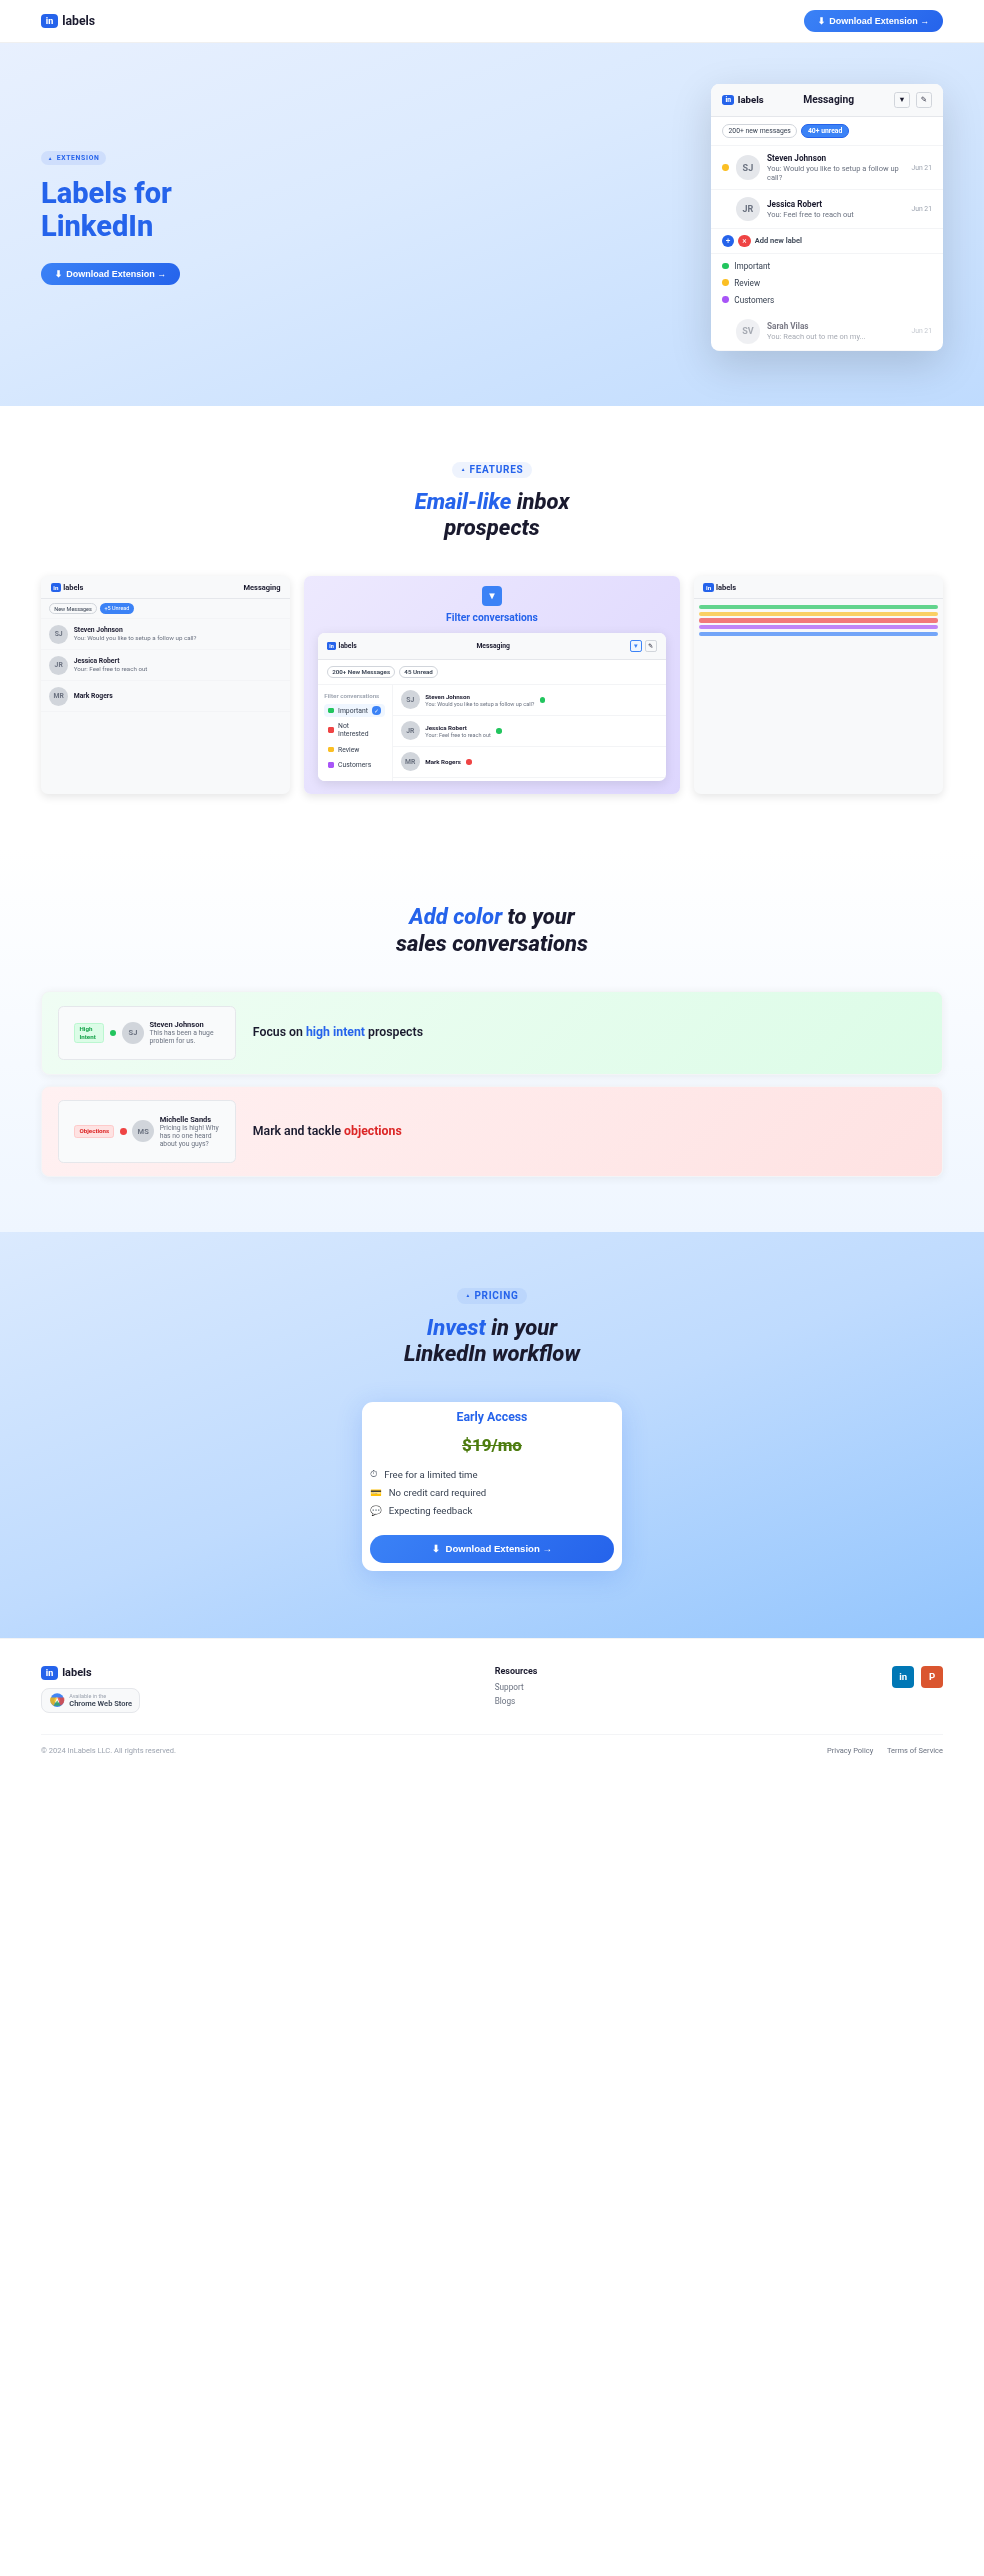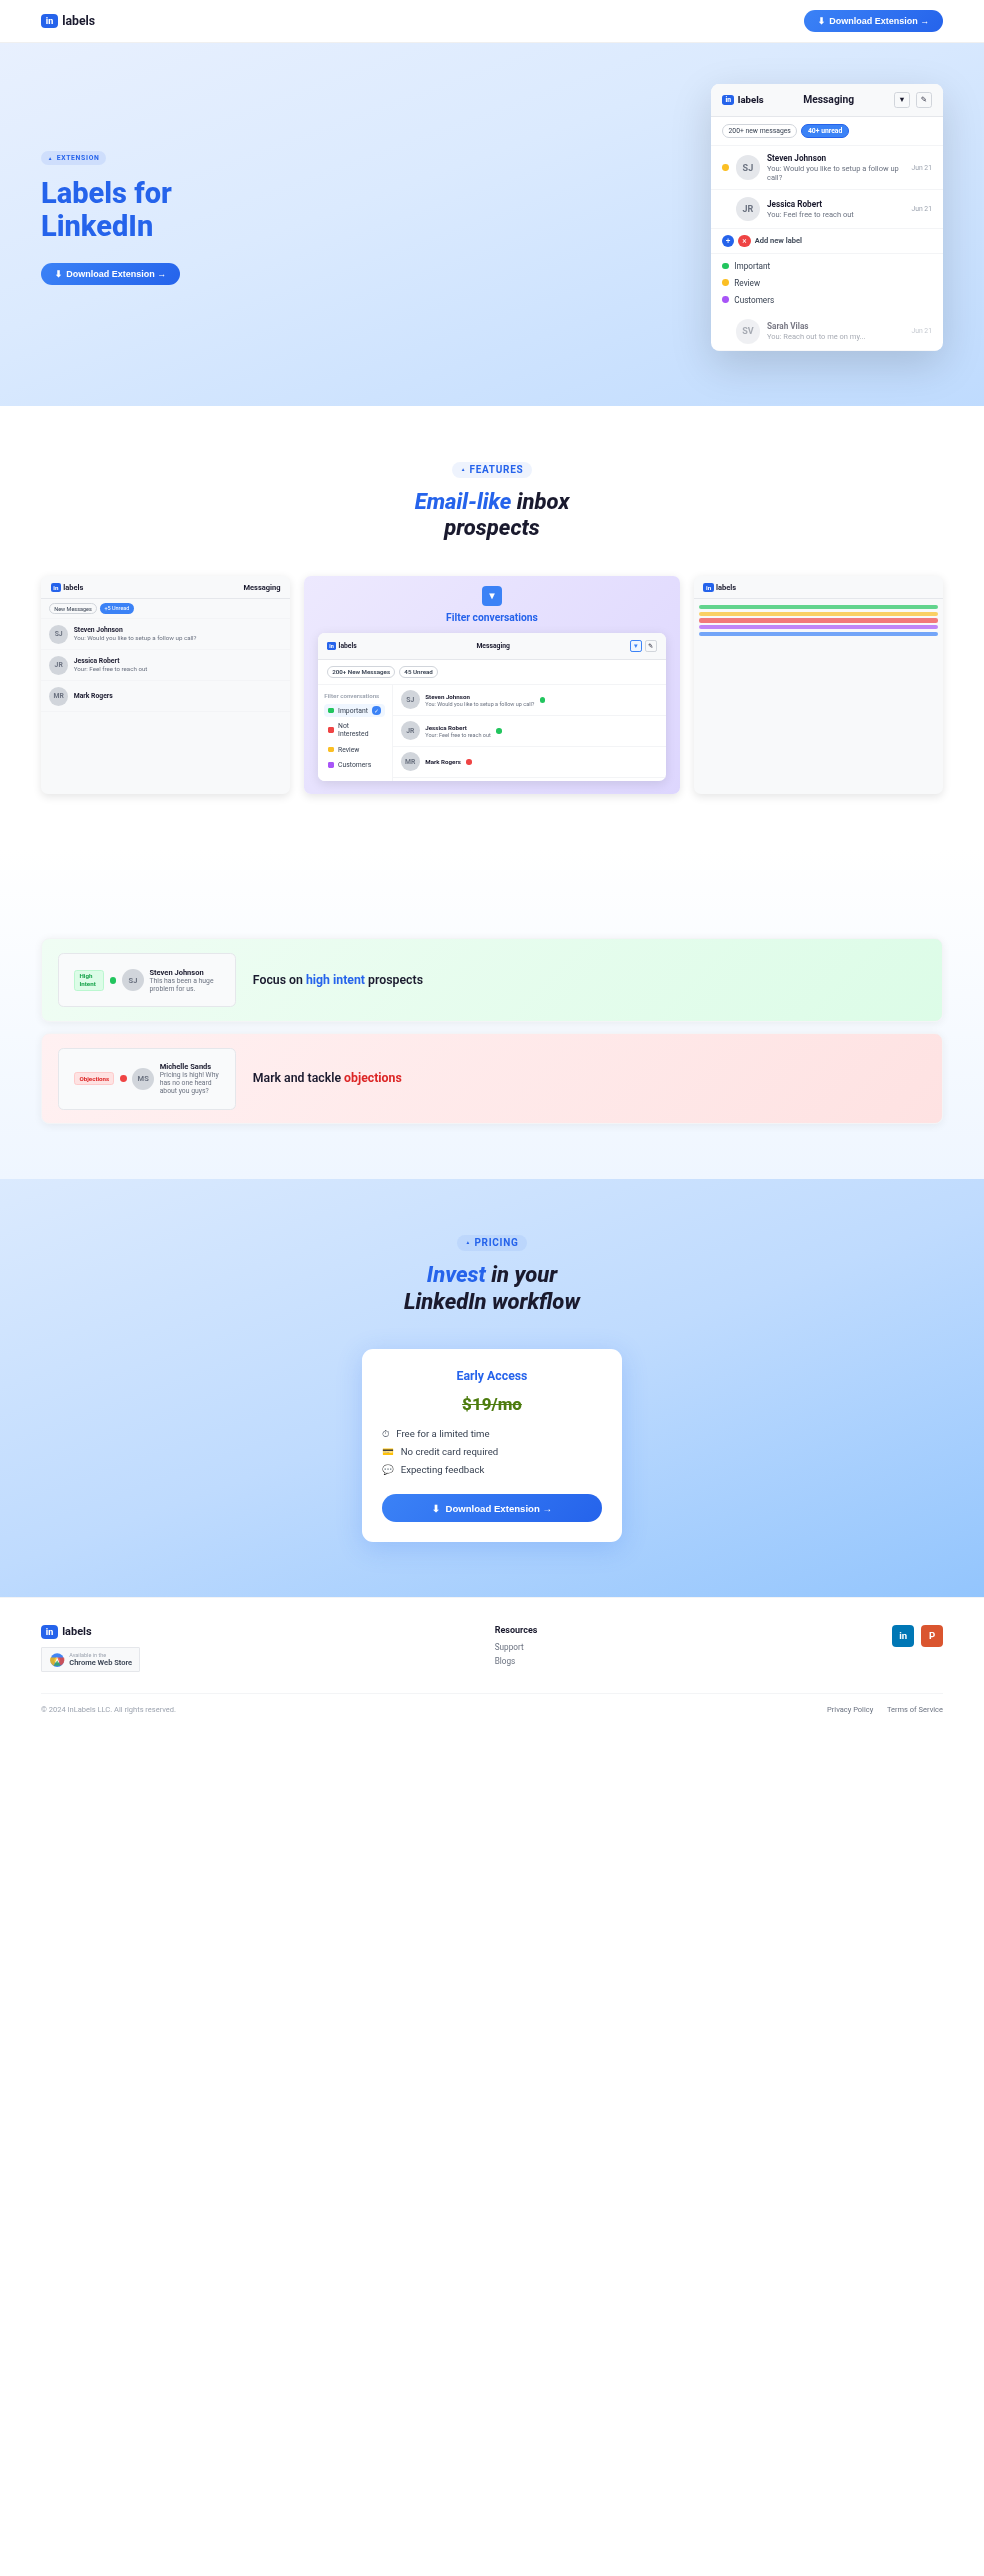--- a/index.html
+++ b/index.html
@@ -111,42 +111,42 @@
     .use-case-desc .highlight-blue { color: #2563eb; }
 
     
     .uc-card-green { background: linear-gradient(135deg, #f0fdf4, #dcfce7); }
     .uc-card-yellow { background: linear-gradient(135deg, #fffbeb, #fef9c3); }
     .uc-card-red { background: linear-gradient(135deg, #fff1f2, #fee2e2); }
 
     
     .pricing-section { padding: 55px 41px; background: linear-gradient(160deg, #dbeafe 0%, #bfdbfe 50%, #93c5fd 100%); }
     .pricing-card {
-      max-width: 260px; margin: 34px auto 0;
-      background: #fff; border-radius: 11px; padding: 20px;
+      max-width: 260px; margin: 34px auto 12px;
+      background: #fff; border-radius: 11px; padding: 8px;
       box-shadow: 0 5.5px 27px rgba(37,99,235,0.2);
       text-align: center;
     }
     .pricing-plan { font-size: 12.3px; font-weight: 700; color: #2563eb; margin-bottom: 11px; }
     .pricing-original { font-size: 17px; font-weight: 800; color: #4d7c0f; text-decoration: line-through; }
     .pricing-features { text-align: left; margin: 13.7px 0; display: flex; flex-direction: column; gap: 6.8px; }
     .pricing-feature { display: flex; align-items: center; gap: 6.8px; font-size: 9.6px; color: #374151; }
     .pricing-feature-icon { font-size: 9.6px; }
     .btn-download-large {
       background: linear-gradient(135deg, #3b82f6, #2563eb);
       color: #fff; border: none; border-radius: 16.4px; padding: 8.2px 19px;
       font-size: 9.6px; font-weight: 600; cursor: pointer; display: inline-flex; align-items: center; gap: 5.5px;
       width: 100%; justify-content: center; margin-top: 5.5px;
     }
 
     
     footer { background: #fff; padding: 27px 41px 13.7px; border-top: 0.7px solid #f3f4f6; }
     .footer-top { display: flex; align-items: flex-start; justify-content: space-between; margin-bottom: 20.5px; }
     .footer-logo { display: flex; align-items: center; gap: 4.1px; font-weight: 700; font-size: 11px; color: #1a1a2e; margin-bottom: 8.2px; }
-    .chrome-badge { background: #f8f9fa; border: 0.7px solid #e5e7eb; border-radius: 1px; padding: 3.4px 6.8px; display: flex; align-items: center; gap: 4.1px; }
+    .chrome-badge { background: #f8f9fa; border: 0.7px solid #e5e7eb; border-radius: 8px; padding: 3.4px 6.8px; display: flex; align-items: center; gap: 4.1px; }
     .chrome-badge-sub { font-size: 5.5px; color: #9ca3af; display: block; }
     .chrome-badge-main { font-size: 7.5px; font-weight: 600; color: #374151; display: block; }
     .footer-links h4 { font-size: 9px; font-weight: 700; margin-bottom: 6.8px; color: #1a1a2e; }
     .footer-links a { display: block; font-size: 8.2px; color: #6b7280; text-decoration: none; margin-bottom: 4.1px; }
     .footer-social { display: flex; gap: 6.8px; }
     .social-icon { width: 22px; height: 22px; border-radius: 4.1px; display: flex; align-items: center; justify-content: center; color: #fff; font-size: 9.6px; font-weight: 700; cursor: pointer; }
     .social-li { background: #0077b5; }
     .social-ph { background: #da552f; }
     .footer-bottom { border-top: 0.7px solid #f3f4f6; padding-top: 11px; display: flex; justify-content: space-between; align-items: center; }
     .footer-copy { font-size: 7.5px; color: #9ca3af; }
@@ -401,20 +401,24 @@
         <div style="width:100%;height:4.1px;border-radius:2.1px;background:#fbbf24;opacity:0.7;"></div>
         <div style="width:100%;height:4.1px;border-radius:2.1px;background:#ef4444;opacity:0.7;"></div>
         <div style="width:100%;height:4.1px;border-radius:2.1px;background:#a855f7;opacity:0.7;"></div>
         <div style="width:100%;height:4.1px;border-radius:2.1px;background:#3b82f6;opacity:0.7;"></div>
       </div>
     </div>
   </div>
 </section>
 
 <section class="use-cases-section">
+  <h2 class="section-title">
+    <span class="highlight">Add color</span><span> to your</span><br>
+    <span>sales conversations</span>
+  </h2>
 
   <div class="use-case-cards">
 
     <div class="use-case-card uc-card-green">
       <div class="use-case-mock">
         <div class="uc-full-mock">
           <div class="uc-mock-row">
             <span class="uc-tag uc-tag-green">High Intent</span>
             <div class="label-dot label-green"></div>
             <div class="uc-avatar">SJ</div>

